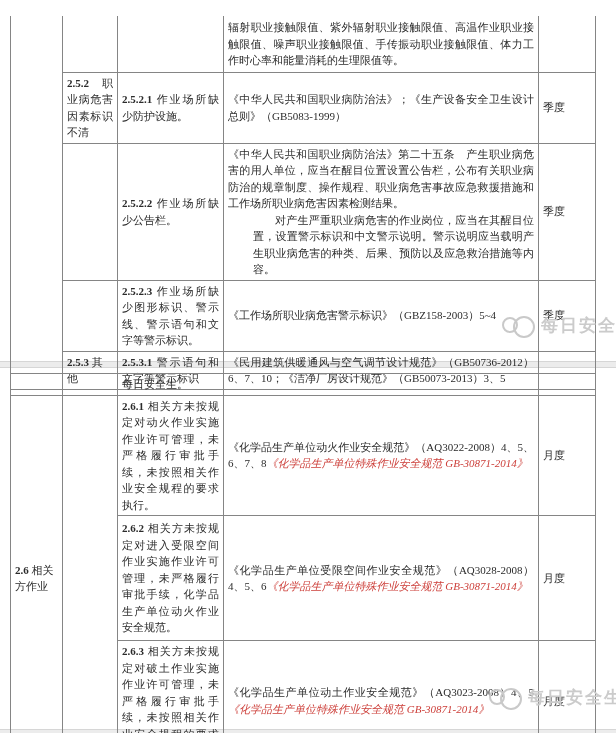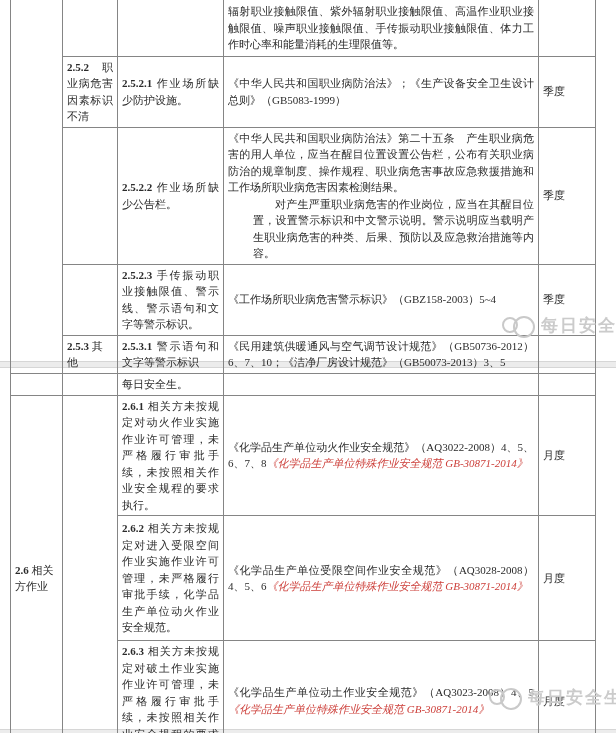--- a/index.html
+++ b/index.html
@@ -29,21 +29,21 @@
   .wm .b-small{width:12px;height:12px;}
   .wm .b-big{width:18px;height:18px;margin-left:-5px;margin-top:4px;}
   .wm-text{font-size:17px;font-weight:bold;letter-spacing:2px;color:#cbcbcb;margin-left:6px;}
 </style>
 </head>
 <body>
 
 <div class="page-gap" style="top:361px;height:5px;"></div>
 <div class="page-gap" style="top:729px;height:4px;"></div>
 
-<table class="doc-table" id="t1" style="top:0;width:585px;">
+<table class="doc-table" id="t1" style="top:16px;width:585px;">
   <colgroup>
     <col style="width:52px">
       <col style="width:55px">
       <col style="width:106px">
       <col style="width:315px">
       <col style="width:57px">
   </colgroup>
   <tbody>
       <tr style="height:56px">
     <td class="colA" rowspan="5"></td>
@@ -66,21 +66,21 @@
     <td class="colB"></td>
     <td class="colC jt"><span class="num">2.5.2.2</span> <span>作业场所缺少公告栏。</span></td>
     <td class="colD vt">
       <div class="jt">《中华人民共和国职业病防治法》第二十五条　产生职业病危害的用人单位，应当在醒目位置设置公告栏，公布有关职业病防治的规章制度、操作规程、职业病危害事故应急救援措施和工作场所职业病危害因素检测结果。</div>
       <div class="jt indent">对产生严重职业病危害的作业岗位，应当在其醒目位置，设置警示标识和中文警示说明。警示说明应当载明产生职业病危害的种类、后果、预防以及应急救治措施等内容。</div>
     </td>
     <td class="colE vt"><span>季度</span></td>
   </tr>
   <tr style="height:70px">
     <td class="colB"></td>
-    <td class="colC jt"><span class="num">2.5.2.3</span> <span>手传振动职业接触限值、警示线、警示语句和文字等警示标识。</span></td>
+    <td class="colC jt"><span class="num">2.5.2.3</span> <span>作业场所缺少图形标识、警示线、警示语句和文字等警示标识。</span></td>
     <td class="colD vt">
       <div class="jt">《工作场所职业病危害警示标识》（GBZ158-2003）5~4</div>
     </td>
     <td class="colE vt"><span>季度</span></td>
   </tr>
   <tr style="height:35px">
     <td class="colB"><span class="num">2.5.3</span> <span>其他</span></td>
     <td class="colC jt"><span class="num">2.5.3.1</span> <span>警示语句和文字等警示标识</span></td>
     <td class="colD vt">
       <div class="jt">《民用建筑供暖通风与空气调节设计规范》（GB50736-2012）6、7、10；《洁净厂房设计规范》（GB50073-2013）3、5</div>

